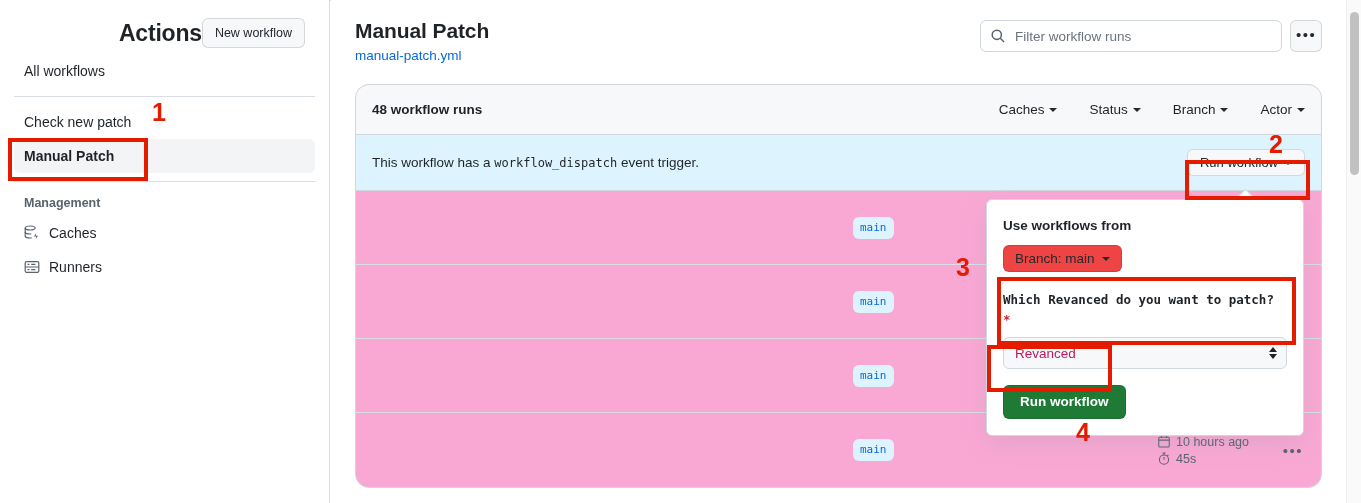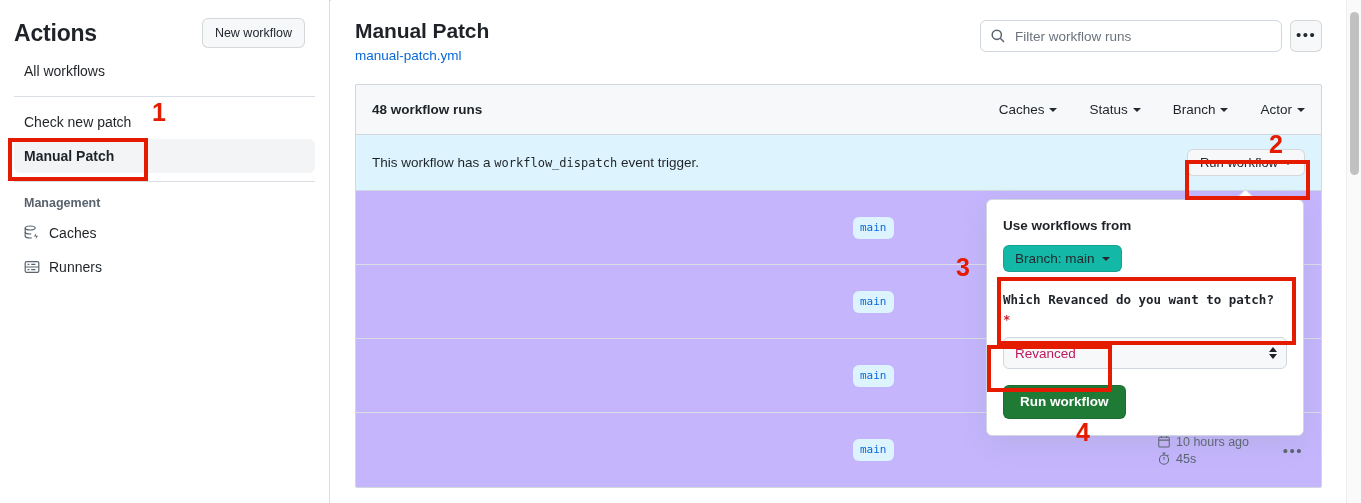--- a/index.html
+++ b/index.html
@@ -19,21 +19,21 @@
     background: #fd7e5f;
   }
 
   
   .sidebar {
     position: absolute; left: 0; top: 0; width: 330px; height: 503px;
     background: #ffffff;
     border-right: 1px solid #d8dee4;
   }
   .sb-head {
-    display: flex; align-items: center; justify-content: space-between;
+    display: flex; align-items: center; justify-content: flex-end;
     padding: 18px 24px 6px 14px;
   }
   .sb-title {
     font-size: 23px; font-weight: 700; color: #1f2328; letter-spacing: -0.2px;
   }
   .new-wf-btn {
     font-size: 12.5px; color: #24292f; background: #f6f8fa;
     border: 1px solid rgba(27,31,36,0.15); border-radius: 6px;
     padding: 5px 12px; line-height: 18px; cursor: pointer;
     white-space: nowrap;
@@ -101,22 +101,22 @@
     width: 32px; height: 32px; border: 1px solid rgba(27,31,36,0.15);
     border-radius: 6px; background: #f6f8fa; cursor: pointer;
     display: flex; align-items: center; justify-content: center;
     color: #24292f; font-size: 15px; letter-spacing: 1.5px; line-height: 1;
     padding-bottom: 4px;
   }
 
   
   .runs-panel {
     margin: 18px 24px 0 24px;
-    border: 1px solid #d0d7de; border-radius: 2px;
-    overflow: hidden; background: #c4b5fd;
+    border: 1px solid #d0d7de; border-radius: 14px;
+    overflow: hidden; background: #f9a8d4;
   }
   .runs-header {
     display: flex; align-items: center;
     background: #f6f8fa; border-bottom: 1px solid #d0d7de;
     padding: 12px 16px; height: 50px;
   }
   .runs-count { font-size: 13.5px; font-weight: 600; color: #1f2328; }
   .runs-filters { margin-left: auto; display: flex; align-items: center; gap: 32px; }
   .filter-drop {
     font-size: 13.5px; color: #1f2328; cursor: pointer;
@@ -181,21 +181,21 @@
     content: ""; position: absolute; top: -8px; right: 50px;
     width: 14px; height: 14px; background: #fff;
     border-left: 1px solid #d0d7de; border-top: 1px solid #d0d7de;
     transform: rotate(45deg);
   }
   .pop-label {
     font-size: 13.5px; font-weight: 600; color: #1f2328; line-height: 20px;
   }
   .branch-select {
     margin-top: 9px; display: inline-flex; align-items: center; gap: 7px;
-    background: #14b8a6; border: 1px solid rgba(27,31,36,0.15);
+    background: #ef4444; border: 1px solid rgba(27,31,36,0.15);
     border-radius: 6px; padding: 5px 11px; font-size: 13.5px; color: #24292f;
     cursor: pointer;
   }
   .input-label {
     margin-top: 18px;
     font-family: "DejaVu Sans Mono", "Liberation Mono", monospace;
     font-size: 12.5px; font-weight: 700; color: #1f2328; line-height: 20px;
   }
   .req-star { color: #cf222e; font-weight: 700; }
   .sel-wrap { position: relative; margin-top: 7px; }

